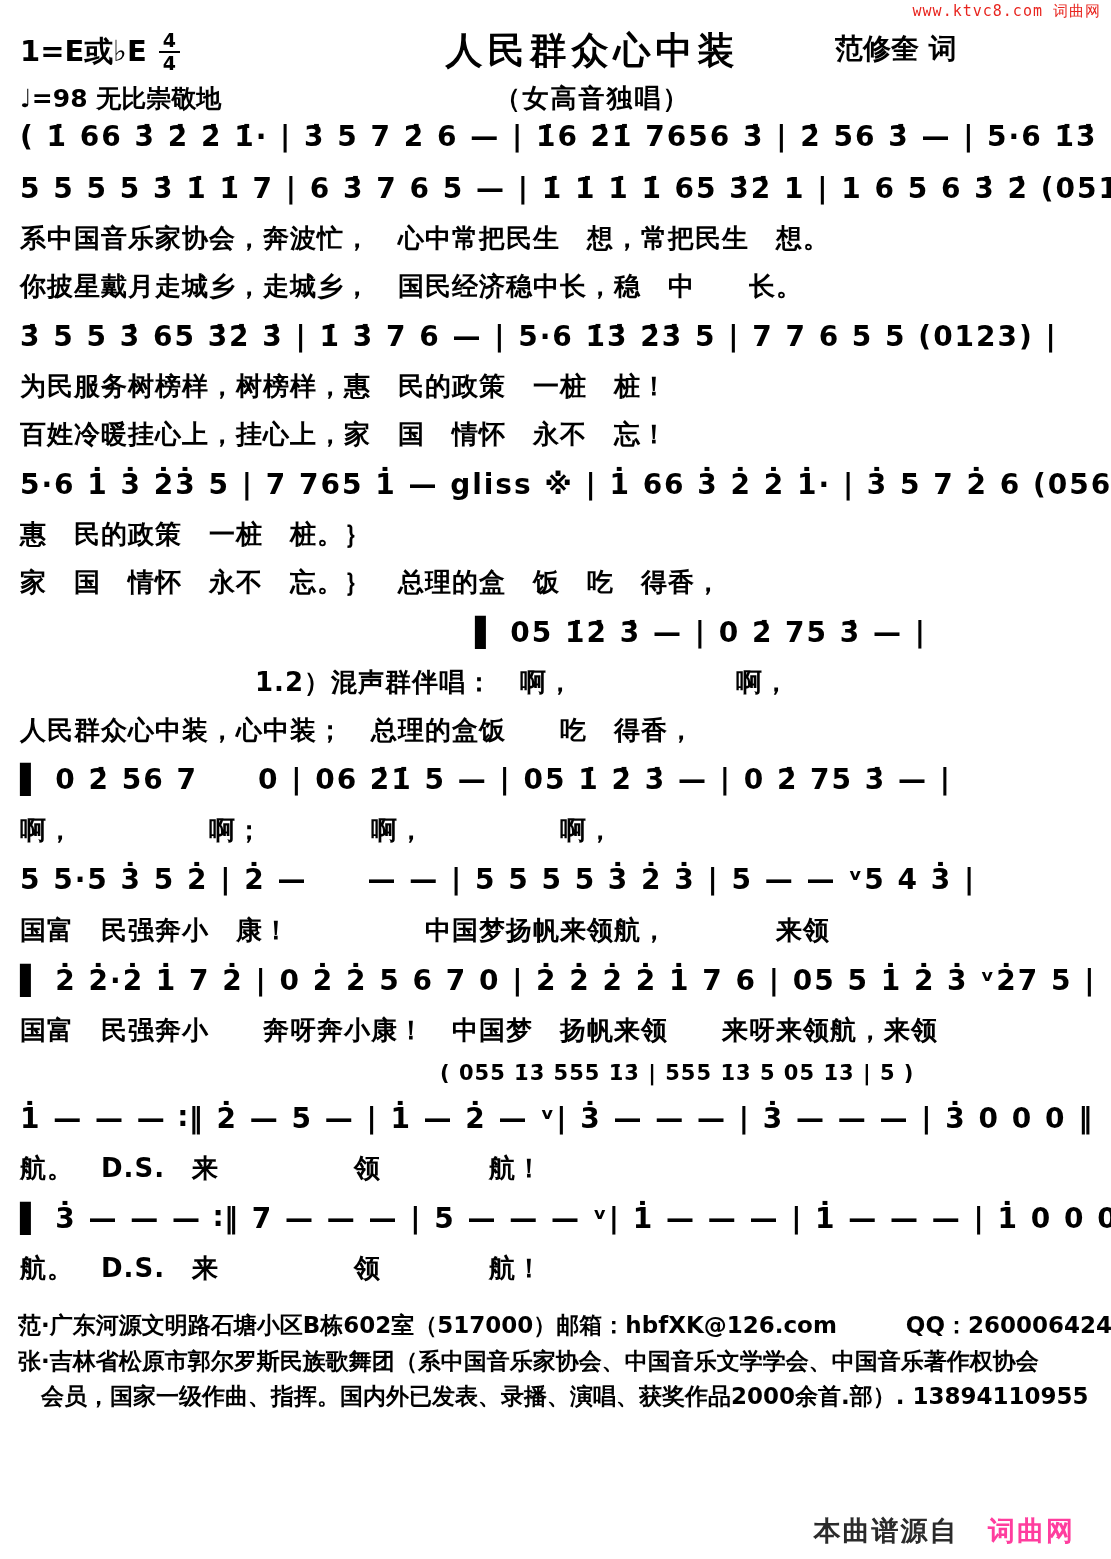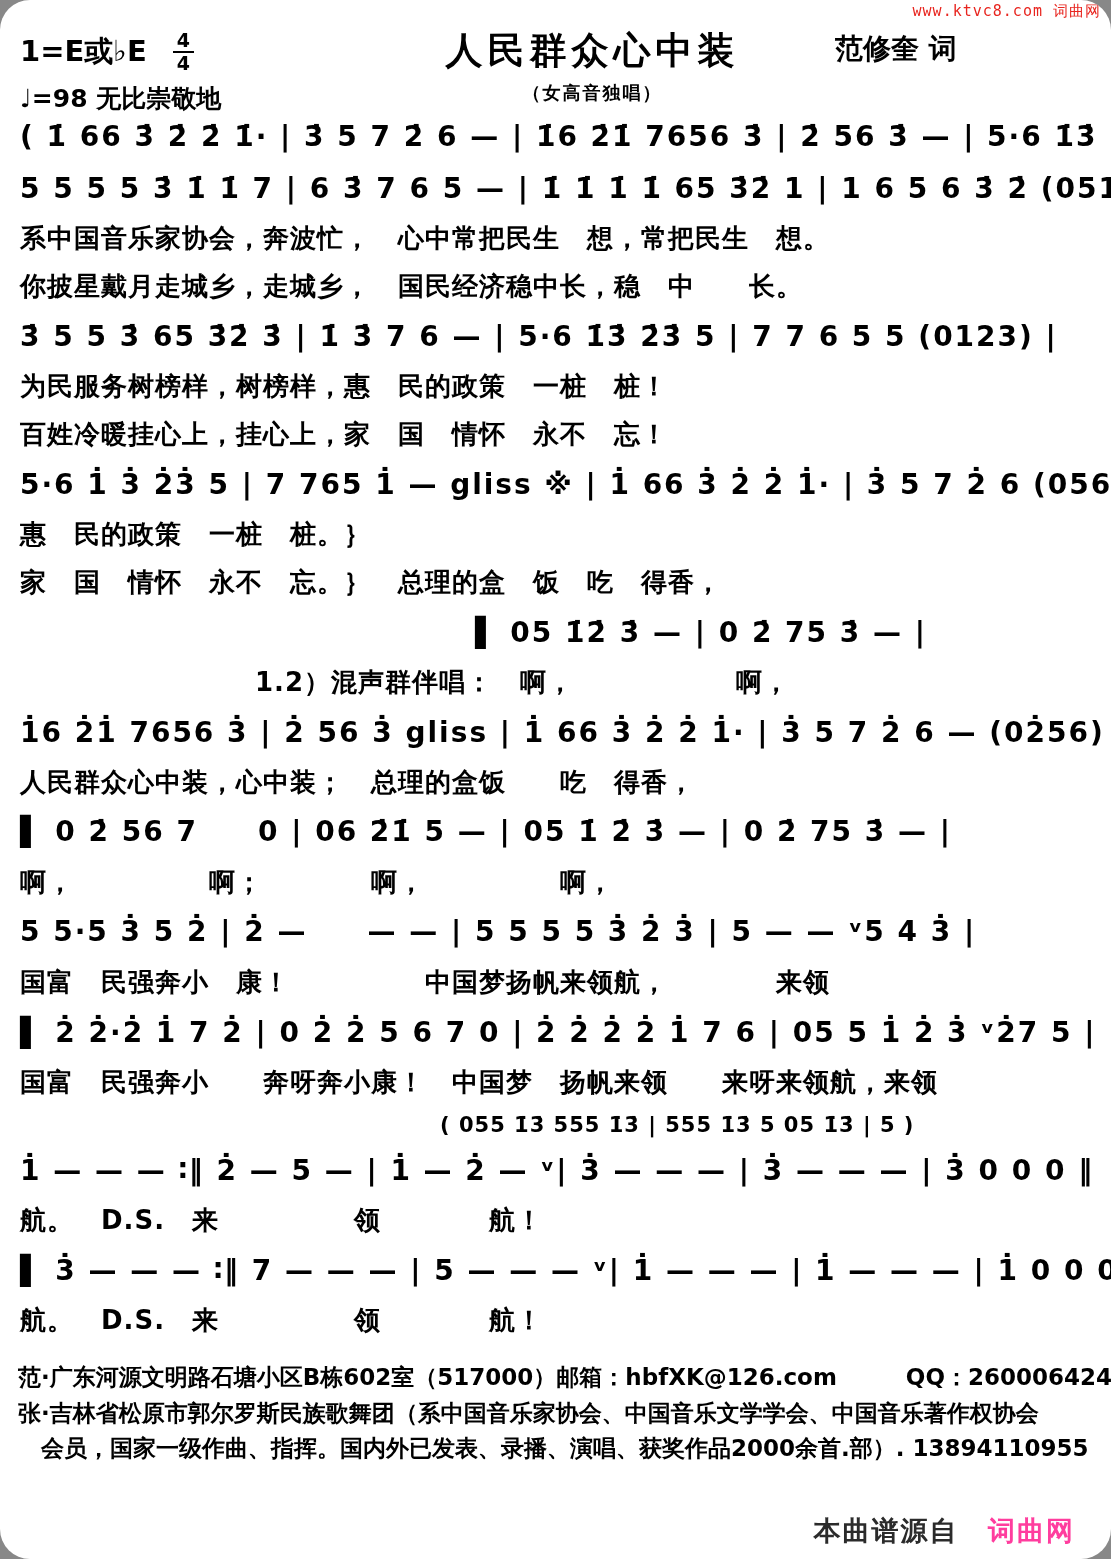--- a/index.html
+++ b/index.html
@@ -5,41 +5,40 @@
   html,body{margin:0;padding:0;background:#888;}
   .page{
     position:relative;
     width:1111px;height:1559px;
     margin:0 auto;
     background:#ffffff;
     color:#000;
     font-family:"DejaVu Sans",sans-serif;
     overflow:hidden;
     box-sizing:border-box;
-    border-radius:30px;
   }
   .watermark{
     position:absolute;top:2px;right:10px;
     font-family:"DejaVu Sans Mono",monospace;
     font-size:15px;color:#e8251f;letter-spacing:1px;
   }
   
   .header{
     display:flex;justify-content:space-between;align-items:flex-start;
     padding:30px 26px 0 20px;height:96px;box-sizing:border-box;
   }
   .key-block{width:330px;font-weight:bold;}
-  .key-line{font-size:29px;display:flex;align-items:center;gap:22px;}
+  .key-line{font-size:29px;display:flex;align-items:center;gap:8px;}
   .timesig{display:inline-flex;flex-direction:column;align-items:center;font-size:19px;line-height:1;margin-left:4px;}
   .timesig .num{padding:1px 4px;}
   .timesig .num:first-child{border-bottom:2px solid #000;}
   .tempo{font-size:25px;margin-top:8px;white-space:nowrap;}
   .title-block{text-align:center;flex:1;}
   .song-title{font-size:37px;font-weight:bold;letter-spacing:5px;margin:0;line-height:1.15;}
-  .song-subtitle{font-size:18px;font-weight:bold;margin-top:8px;letter-spacing:2px;}
+  .song-subtitle{font-size:26px;font-weight:bold;margin-top:8px;letter-spacing:2px;}
   .credits{width:250px;font-weight:bold;font-size:28px;line-height:1.35;white-space:nowrap;}
   
   .score{padding:14px 14px 0 20px;}
   .row{white-space:nowrap;overflow:visible;}
   .row.notation{
     height:52px;display:flex;align-items:center;
     font-size:28px;font-weight:bold;letter-spacing:2px;
     font-family:"DejaVu Sans",sans-serif;
   }
   .row.lyrics{
@@ -92,21 +91,20 @@
       <div class="row lyrics">系中国音乐家协会，奔波忙，　心中常把民生　想，常把民生　想。</div>
       <div class="row lyrics">你披星戴月走城乡，走城乡，　国民经济稳中长，稳　中　　长。</div>
       <div class="row notation">3̇ 5 5 3̇ 65 3̇2̇ 3̇ | 1̇ 3̇ 7 6 — | 5·6 1̇3̇ 2̇3̇ 5 | 7 7 6 5 5 (0123) |</div>
       <div class="row lyrics">为民服务树榜样，树榜样，惠　民的政策　一桩　桩！</div>
       <div class="row lyrics">百姓冷暖挂心上，挂心上，家　国　情怀　永不　忘！</div>
       <div class="row notation">5·6 1̇ 3̇ 2̇3̇ 5 | 7 765 1̇ — gliss ※ | 1̇ 66 3̇ 2̇ 2̇ 1̇· | 3̇ 5 7 2̇ 6 (0567) |</div>
       <div class="row lyrics">惠　民的政策　一桩　桩。｝</div>
       <div class="row lyrics">家　国　情怀　永不　忘。｝　总理的盒　饭　吃　得香，</div>
       <div class="row notation indent-right">▌ 05 1̇2̇ 3̇ — | 0 2̇ 75 3̇ — |</div>
       <div class="row lyrics indent-mid">1.2）混声群伴唱：　啊，　　　　　　啊，</div>
-      <div class="row notation">1̇6 2̇1̇ 7656 3̇ | 2̇ 56 3̇ gliss | 1̇ 66 3̇ 2̇ 2̇ 1̇· | 3̇ 5 7 2̇ 6 — (02̇56)</div>
       <div class="row lyrics">人民群众心中装，心中装；　总理的盒饭　　吃　得香，</div>
       <div class="row notation">▌ 0 2̇ 56 7　　0 | 06 2̇1̇ 5 — | 05 1̇ 2̇ 3̇ — | 0 2̇ 75 3̇ — |</div>
       <div class="row lyrics">啊，　　　　　啊；　　　　啊，　　　　　啊，</div>
       <div class="row notation">5 5·5 3̇ 5 2̇ | 2̇ —　　— — | 5 5 5 5 3̇ 2̇ 3̇ | 5 — — ᵛ5 4 3̇ |</div>
       <div class="row lyrics">国富　民强奔小　康！　　　　　中国梦扬帆来领航，　　　　来领</div>
       <div class="row notation">▌ 2̇ 2̇·2̇ 1̇ 7 2̇ | 0 2̇ 2̇ 5 6 7 0 | 2̇ 2̇ 2̇ 2̇ 1̇ 7 6 | 05 5 1̇ 2̇ 3̇ ᵛ2̇7 5 |</div>
       <div class="row lyrics">国富　民强奔小　　奔呀奔小康！　中国梦　扬帆来领　　来呀来领航，来领</div>
       <div class="row notation small">( 055 1̇3̇ 555 1̇3̇ | 555 1̇3̇ 5 05 1̇3̇ | 5̇ )</div>
       <div class="row notation">1̇ — — — ∶‖ 2̇ — 5 — | 1̇ — 2̇ — ᵛ| 3̇ — — — | 3̇ — — — | 3̇ 0 0 0 ‖</div>
       <div class="row lyrics">航。　D.S.　来　　　　　领　　　　航！</div>

